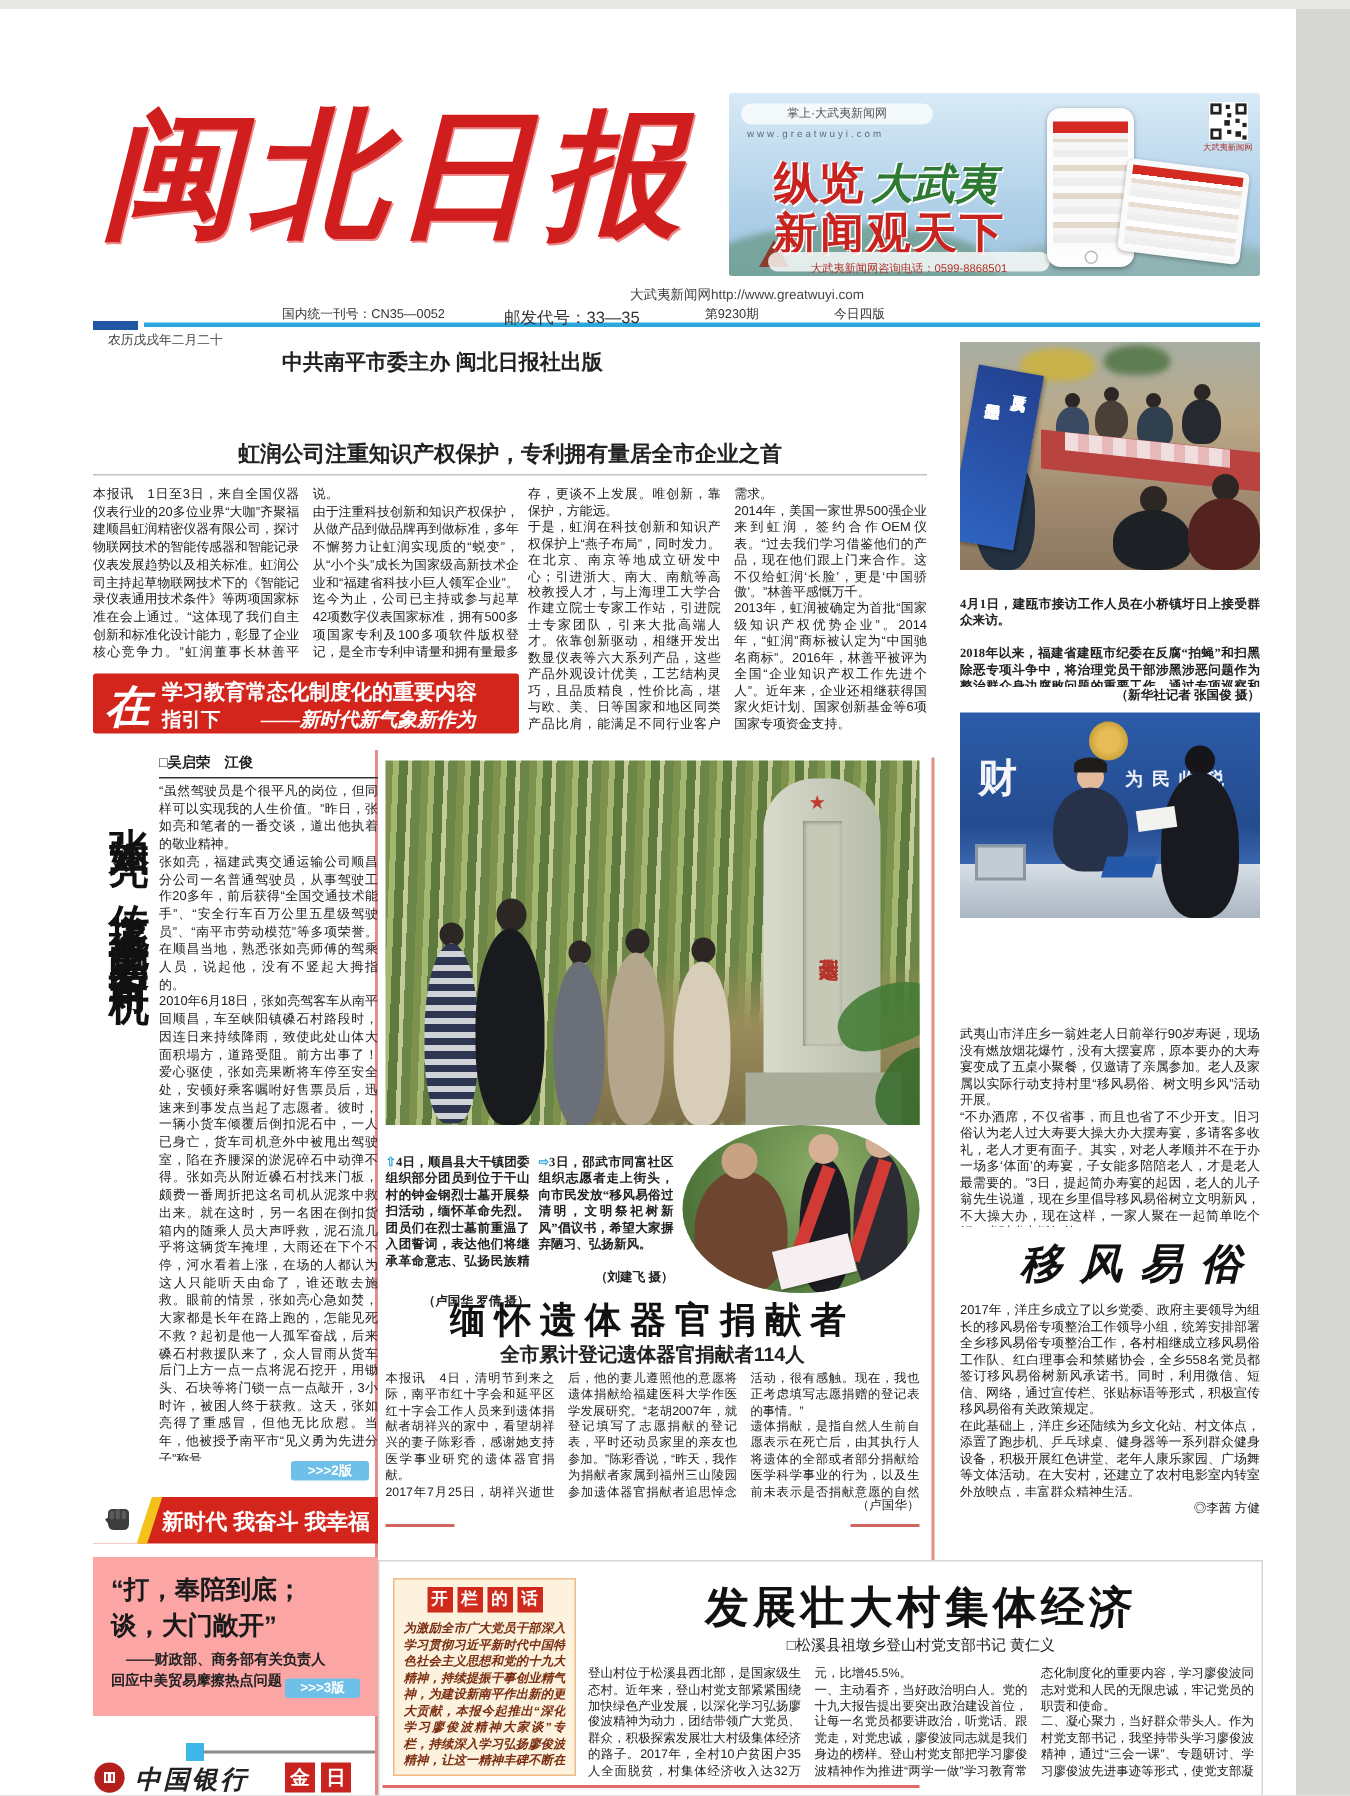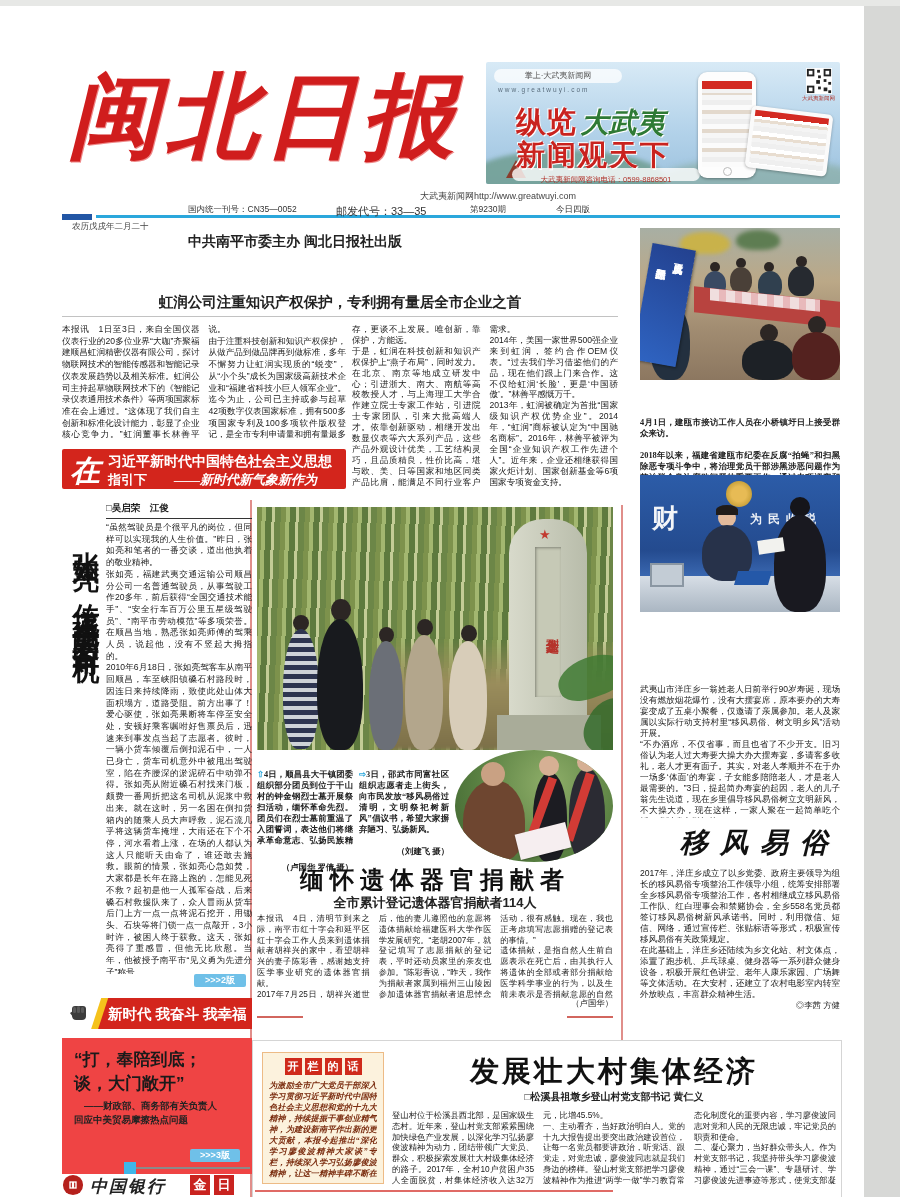--- a/index.html
+++ b/index.html
@@ -90,21 +90,21 @@
 
   <div class="abs" style="left:62px;top:293px;width:556px;text-align:center;font-size:14.5px;font-weight:bold;color:#222;">虹润公司注重知识产权保护，专利拥有量居全市企业之首</div>
   <div class="abs" style="left:62px;top:316px;width:556px;height:1px;background:#c2c2c2;"></div>
 
   <div class="abs jt cols2" style="left:62px;top:324px;width:284px;height:121px;">本报讯　1日至3日，来自全国仪器仪表行业的20多位业界“大咖”齐聚福建顺昌虹润精密仪器有限公司，探讨物联网技术的智能传感器和智能记录仪表发展趋势以及相关标准。虹润公司主持起草物联网技术下的《智能记录仪表通用技术条件》等两项国家标准在会上通过。“这体现了我们自主创新和标准化设计能力，彰显了企业核心竞争力。”虹润董事长林善平说。
 由于注重科技创新和知识产权保护，从做产品到做品牌再到做标准，多年不懈努力让虹润实现质的“蜕变”，从“小个头”成长为国家级高新技术企业和“福建省科技小巨人领军企业”。迄今为止，公司已主持或参与起草42项数字仪表国家标准，拥有500多项国家专利及100多项软件版权登记，是全市专利申请量和拥有量最多的企业。
 2006年，虹润曾遭遇“成长的烦恼”，与合作伙伴发生知识产权法律纠纷，几番折腾，公司发展陷入窘境。官司赢了，虹润“醒”了，公司决策层深刻意识到，如果没有自己的知识产权和核心技术，企业将难以生</div>
 
   <div class="abs" style="left:62px;top:449px;width:284px;height:40px;background:#d3251c;border-radius:2px;">
     <div class="abs kai" style="left:8px;top:2px;font-size:30px;font-weight:bold;font-style:italic;color:#fff;">在</div>
-    <div class="abs" style="left:46px;top:4px;font-size:14px;font-weight:bold;color:#fff;white-space:nowrap;">习近平新时代中国特色社会主义思想</div>
+    <div class="abs" style="left:46px;top:4px;font-size:14px;font-weight:bold;color:#fff;white-space:nowrap;">学习教育常态化制度化的重要内容</div>
     <div class="abs" style="left:46px;top:22px;font-size:13px;font-weight:bold;color:#fff;">指引下</div>
     <div class="abs kai" style="left:112px;top:22px;font-size:13px;font-weight:bold;font-style:italic;color:#fff;">——新时代新气象新作为</div>
   </div>
 
   <div class="abs jt cols2" style="left:352px;top:324px;width:266px;height:166px;line-height:10.9px;">存，更谈不上发展。唯创新，靠保护，方能远。
 于是，虹润在科技创新和知识产权保护上“燕子布局”，同时发力。在北京、南京等地成立研发中心；引进浙大、南大、南航等高校教授人才，与上海理工大学合作建立院士专家工作站，引进院士专家团队，引来大批高端人才。依靠创新驱动，相继开发出数显仪表等六大系列产品，这些产品外观设计优美，工艺结构灵巧，且品质精良，性价比高，堪与欧、美、日等国家和地区同类产品比肩，能满足不同行业客户需求。
 2014年，美国一家世界500强企业来到虹润，签约合作OEM仪表。“过去我们学习借鉴他们的产品，现在他们跟上门来合作。这不仅给虹润‘长脸’，更是‘中国骄傲’。”林善平感慨万千。
 2013年，虹润被确定为首批“国家级知识产权优势企业”。2014年，“虹润”商标被认定为“中国驰名商标”。2016年，林善平被评为全国“企业知识产权工作先进个人”。近年来，企业还相继获得国家火炬计划、国家创新基金等6项国家专项资金支持。
 与神舟飞船、嫦娥探月工程结缘，与核电项目、高铁工程牵手，受到多家世界500强企业青睐，年生产40万台智能仪表，单人产值近80万元，在显示控制仪表领域，虹润不仅做到了国内领先，而且正大踏步走向世界。
 “党的十九大报告提出，要‘强化知识产权创造、保护和运用’。虹润以知识产权引领创新发展之路，值得闽北其它企业学习和借鉴。”市知识产权局负责人说。（陈志）</div>
@@ -128,21 +128,21 @@
     <svg class="abs" viewBox="0 0 24 24" style="left:4px;top:3px;width:24px;height:24px;">
       <path d="M6 14 L6 8 Q6 5 9 5 L17 5 Q20 5 20 8 L20 15 Q20 19 16 19 L10 19 Q6 19 6 14 Z" fill="#3c3c3c"></path>
       <rect x="7" y="6" width="3" height="6" rx="1.5" fill="#5a5a5a"></rect>
       <rect x="11" y="5" width="3" height="7" rx="1.5" fill="#5a5a5a"></rect>
       <rect x="15" y="6" width="3" height="6" rx="1.5" fill="#5a5a5a"></rect>
       <path d="M4 12 L7 10 L7 16 Z" fill="#3c3c3c"></path>
     </svg>
     <div class="abs" style="left:46px;top:7px;font-size:14.5px;font-weight:900;color:#fff;white-space:nowrap;">新时代  我奋斗  我幸福</div>
   </div>
 
-  <div class="abs" style="left:62px;top:1038px;width:190px;height:136px;background:#ef4444;">
+  <div class="abs" style="left:62px;top:1038px;width:190px;height:106px;background:#fca5a5;">
     <div class="abs" style="left:12px;top:10px;font-size:17px;font-weight:900;color:#1a1a1a;">“打，奉陪到底；</div>
     <div class="abs" style="left:12px;top:34px;font-size:17px;font-weight:900;color:#1a1a1a;">谈，大门敞开”</div>
     <div class="abs" style="left:22px;top:62px;font-size:9.5px;font-weight:bold;color:#222;">——财政部、商务部有关负责人</div>
     <div class="abs" style="left:12px;top:76px;font-size:9.5px;font-weight:bold;color:#222;">回应中美贸易摩擦热点问题</div>
     <div class="abs badge" style="right:12px;bottom:12px;width:50px;height:13px;">&gt;&gt;&gt;3版</div>
   </div>
   <div class="abs" style="left:130px;top:1167px;width:120px;height:2px;background:#8a8a8a;"></div>
   <div class="abs" style="left:124px;top:1162px;width:12px;height:12px;background:#3fb6e8;"></div>
 
   <div class="abs photo" style="left:62px;top:1174px;width:190px;height:23px;">
@@ -233,21 +233,21 @@
     <div class="blob" style="left:10px;top:74px;width:40px;height:78px;background:#23303f;"></div>
     <div class="head" style="left:120px;top:96px;width:18px;height:18px;"></div>
     <div class="blob" style="left:102px;top:112px;width:52px;height:40px;background:#1d2126;"></div>
     <div class="head" style="left:168px;top:88px;width:18px;height:18px;"></div>
     <div class="blob" style="left:152px;top:104px;width:48px;height:48px;background:#54221f;"></div>
     <div class="abs" style="left:2px;top:18px;width:44px;height:118px;background:linear-gradient(200deg,#23418f,#2f64c2);transform:rotate(10deg);box-shadow:1px 1px 3px rgba(0,0,0,.4);">
       <span class="vtext" style="position:absolute;left:22px;top:8px;color:#fff;font-size:10px;font-weight:bold;height:104px;">正风反腐</span>
       <span class="vtext" style="position:absolute;left:6px;top:16px;color:#fff;font-size:10px;font-weight:bold;height:104px;">扫黑除恶</span>
     </div>
   </div>
-  <div class="abs" style="left:640px;top:406px;width:200px;height:84px;">
+  <div class="abs" style="left:640px;top:386px;width:200px;height:84px;">
     <div class="jt kai" style="height:72px;font-weight:bold;font-size:8.4px;line-height:11px;">
       <span>4月1日，建瓯市接访工作人员在小桥镇圩日上接受群众来访。</span><br>
       <span>2018年以来，福建省建瓯市纪委在反腐“拍蝇”和扫黑除恶专项斗争中，将治理党员干部涉黑涉恶问题作为整治群众身边腐败问题的重要工作，通过专项巡察和下乡接访等方式广泛听取群众意见，收集问题线索，推进全面从严治党向基层延伸。</span>
     </div>
     <div class="credit kai" style="font-weight:bold;">（新华社记者 张国俊 摄）</div>
   </div>
 
   <div class="abs photo" style="left:640px;top:475px;width:200px;height:137px;background:linear-gradient(180deg,#2c5ca8 0%,#244b8f 55%,#3b69b2 75%,#1d3f7d 100%);">
     <div class="abs" style="left:86px;top:6px;width:26px;height:26px;border-radius:50%;background:radial-gradient(circle,#e7bb55 0 40%,#caa23c 70%,#a8842c 100%);"></div>
     <div class="abs kai" style="left:12px;top:26px;font-size:26px;font-weight:bold;color:#f3f5f8;">财</div>
@@ -278,21 +278,21 @@
     <div style="display:flex;gap:3px;justify-content:center;margin-top:5px;">
       <span style="width:17px;height:17px;background:#cf2a1b;color:#fff;font-size:11px;font-weight:bold;text-align:center;line-height:17px;">开</span>
       <span style="width:17px;height:17px;background:#cf2a1b;color:#fff;font-size:11px;font-weight:bold;text-align:center;line-height:17px;">栏</span>
       <span style="width:17px;height:17px;background:#cf2a1b;color:#fff;font-size:11px;font-weight:bold;text-align:center;line-height:17px;">的</span>
       <span style="width:17px;height:17px;background:#cf2a1b;color:#fff;font-size:11px;font-weight:bold;text-align:center;line-height:17px;">话</span>
     </div>
     <div class="kai" style="margin:5px 6px 0 6px;font-size:8.2px;line-height:11px;font-style:italic;font-weight:bold;color:#7c2f12;text-align:justify;overflow:hidden;height:98px;">为激励全市广大党员干部深入学习贯彻习近平新时代中国特色社会主义思想和党的十九大精神，持续提振干事创业精气神，为建设新南平作出新的更大贡献，本报今起推出“深化学习廖俊波精神大家谈”专栏，持续深入学习弘扬廖俊波精神，让这一精神丰碑不断在闽北发扬光大。</div>
   </div>
 
   <div class="abs" style="left:392px;top:1052px;width:444px;text-align:center;font-size:29px;font-weight:900;letter-spacing:3px;color:#111;">发展壮大村集体经济</div>
-  <div class="abs" style="left:392px;top:1090px;width:444px;text-align:center;font-size:10px;font-weight:bold;color:#222;">□松溪县祖墩乡登山村党支部书记  黄仁义</div>
+  <div class="abs" style="left:392px;top:1090px;width:444px;text-align:center;font-size:10px;font-weight:normal;color:#222;">□松溪县祖墩乡登山村党支部书记  黄仁义</div>
   <div class="abs jt cols3" style="left:392px;top:1110px;width:444px;height:80px;line-height:10.8px;font-size:8.3px;">登山村位于松溪县西北部，是国家级生态村。近年来，登山村党支部紧紧围绕加快绿色产业发展，以深化学习弘扬廖俊波精神为动力，团结带领广大党员、群众，积极探索发展壮大村级集体经济的路子。2017年，全村10户贫困户35人全面脱贫，村集体经济收入达32万元，比增45.5%。
 一、主动看齐，当好政治明白人。党的十九大报告提出要突出政治建设首位，让每一名党员都要讲政治，听党话、跟党走，对党忠诚，廖俊波同志就是我们身边的榜样。登山村党支部把学习廖俊波精神作为推进“两学一做”学习教育常态化制度化的重要内容，学习廖俊波同志对党和人民的无限忠诚，牢记党员的职责和使命。
 二、凝心聚力，当好群众带头人。作为村党支部书记，我坚持带头学习廖俊波精神，通过“三会一课”、专题研讨、学习廖俊波先进事迹等形式，使党支部凝聚力、向心力、组织力得到加强，营造出支部引领、党员表率、群众参与的干事创业氛围。
 三、大胆探索，当好发展开路人。党中央的乡村振兴战略给农村带来了新的发展机遇。我们要认真学习廖俊波同志勇于担当、敢于拼搏的精神，立足登山村实际，大胆尝试，积极探索村级集体经济发展的新路子，为实现乡村振兴打好坚实基础。村党支部牵头，集中整合本村闲置的公用设施、集体土地、集体山林地及部分农户宅基地等资源，采取以土地作价入股、合作经营等多种形式，使村集体从生产经营和发展服务业中受益，实现增收。一是向管理服务要效益。紧抓全县现代烟草农业试点优势，在原有20座烤烟房基础上，由村集体投资改造20座烤烟房设备和新建10座新型烤烟房。</div>
 
   <div class="abs" style="left:255px;top:1190px;width:358px;height:2px;background:#e06a65;"></div>
 
 </div>
 
 </body></html>

